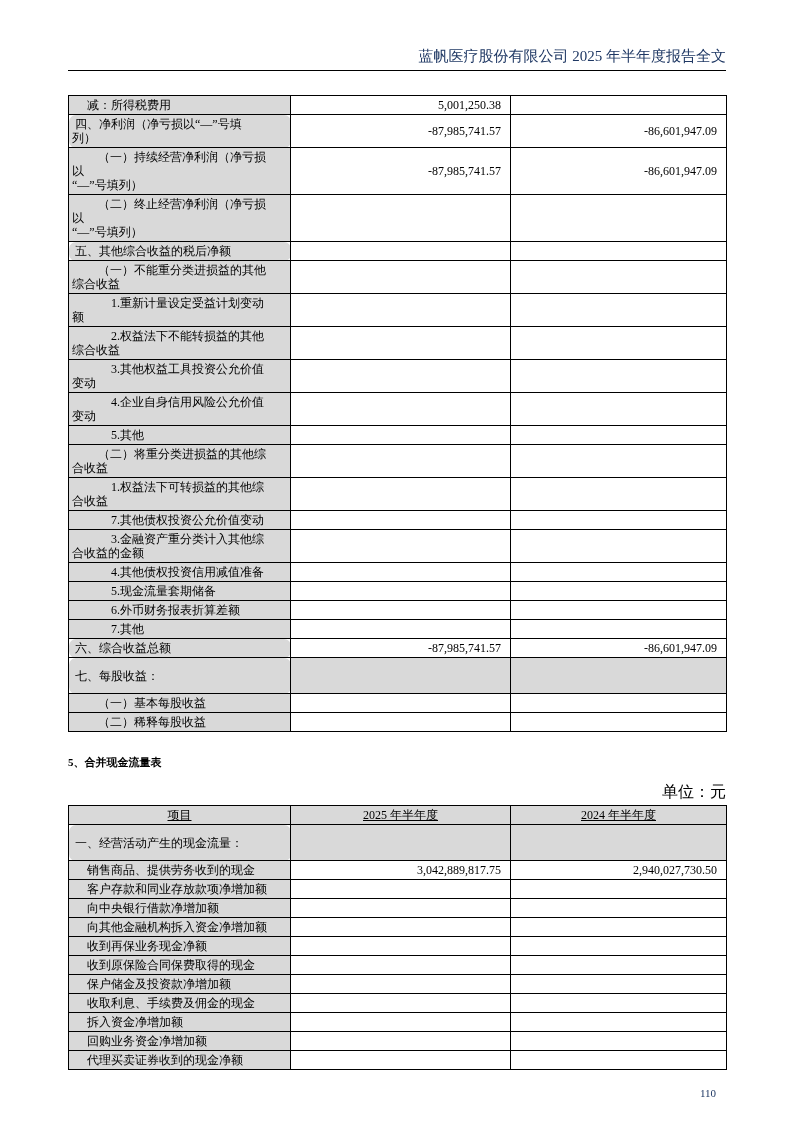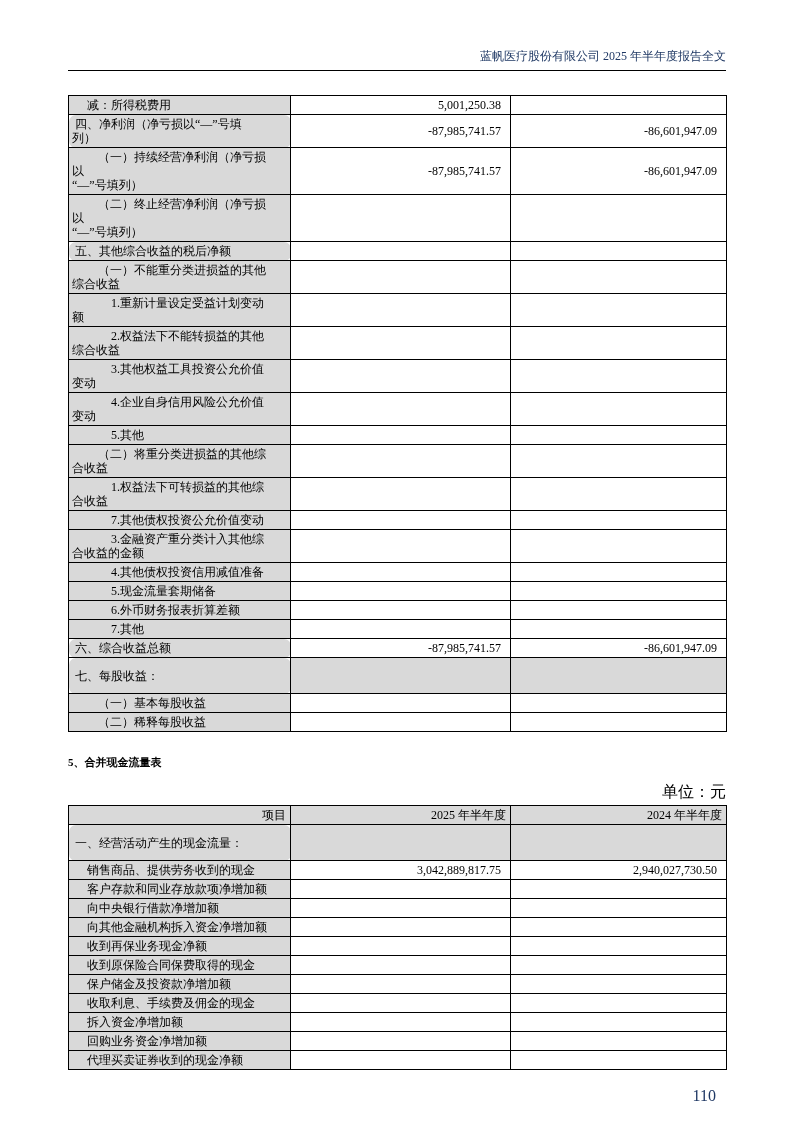--- a/index.html
+++ b/index.html
@@ -10,21 +10,21 @@
     background: #fff;
     overflow: hidden;
     font-family: "Liberation Serif", "DejaVu Serif", serif;
     color: #000;
   }
   .content { position: absolute; left: 68px; top: 0; width: 658px; }
 
   .doc-header {
     margin-top: 49px;
     text-align: right;
-    font-size: 12px;
+    font-size: 15px;
     line-height: 15px;
     color: var(--header-color, #1F3864);
   }
   .header-rule { margin-top: 6px; border-top: 1.5px solid var(--border-color, #000); height: 0; }
 
   table.fin-table {
     border-collapse: collapse;
     table-layout: fixed;
     width: 658px;
     border: 1.5px solid var(--border-color, #000);
@@ -46,41 +46,42 @@
   td.label {
     background: var(--shade, #D9D9D9);
     white-space: pre-wrap;
     word-break: break-all;
     padding-left: 3px; padding-right: 20px;
   }
   td.num { text-align: right; padding-right: 9px; }
   tr.shaded-values td.num { background: var(--shade, #D9D9D9); }
   tr.tall td { height: 36px; }
   td.th {
-    text-align: right;
+    text-align: center;
     background: var(--shade, #D9D9D9);
     white-space: nowrap;
+    text-decoration: underline;
   }
   .ind-0 { text-indent: 3px; border-radius: 7px; }
   .ind-1 { text-indent: 15px; }
   .ind-2 { text-indent: 26px; }
   .ind-3 { text-indent: 39px; }
 
   .section-heading {
     margin-top: 22px;
     font-size: 11px;
     font-weight: bold;
     line-height: 17px;
   }
   .unit-label { margin-top: 14px; text-align: right; font-size: 16px; line-height: 14px; }
   .page-number {
     margin-top: 17px;
     text-align: right;
     padding-right: 10px;
-    font-size: 16px;
+    font-size: 11px;
     color: var(--header-color, #1F3864);
   }
 </style>
 </head>
 <body>
 
 <div class="page">
   <div class="content">
 
     <div class="doc-header">蓝帆医疗股份有限公司 2025 年半年度报告全文</div>

